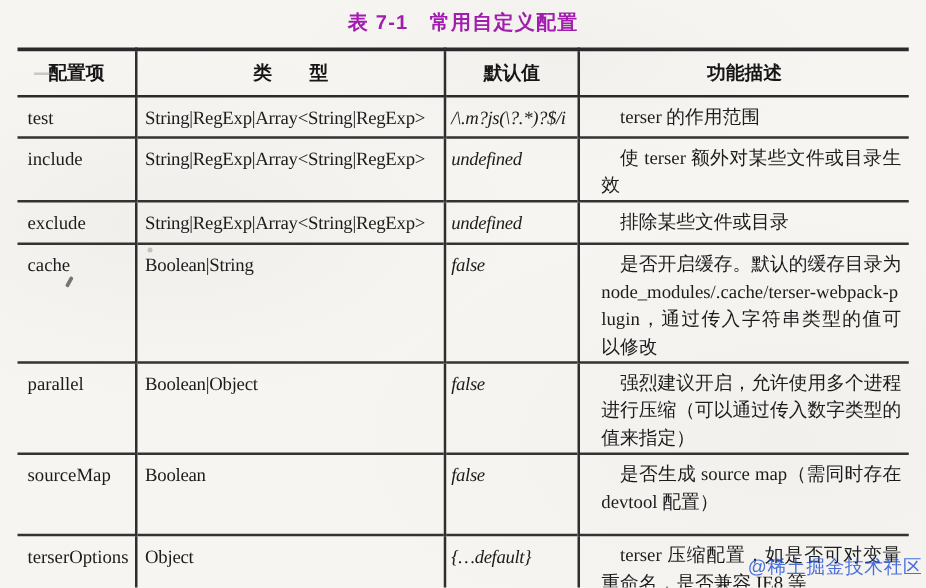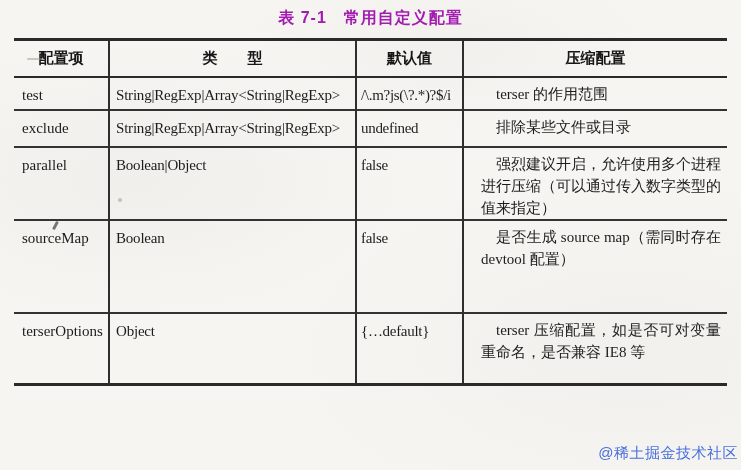--- a/index.html
+++ b/index.html
@@ -78,21 +78,21 @@
   tbody tr:nth-child(1){ height: 33px; }
   tbody tr:nth-child(2){ height: 37px; }
   tbody tr:nth-child(3){ height: 34px; }
   tbody tr:nth-child(4){ height: 93px; }
   tbody tr:nth-child(5){ height: 72px; }
   tbody tr:nth-child(6){ height: 65px; }
   tbody tr:nth-child(7){ height: 57px; }
 
   td.c-opt  { padding: 7px 2px 0 8px;  line-height: 20px; }
   td.c-type { padding: 7px 2px 0 6px;  line-height: 20px; white-space: nowrap; letter-spacing: -0.2px; }
-  td.c-def  { padding: 7px 19px 0 4px;  line-height: 20px; white-space: nowrap; letter-spacing: -0.3px; }
+  td.c-def  { padding: 7px 19px 0 4px;  line-height: 20px; white-space: nowrap; letter-spacing: -0.3px; font-style: italic; }
   td.c-desc {
     padding: 5px 6px 0 17px;
     line-height: 22px;
     text-align: justify;
     text-indent: 1em;
     overflow-wrap: anywhere;
     word-break: break-all;
   }
 
   .watermark {
@@ -149,37 +149,49 @@
     <col style="width:95px">
     <col style="width:247px">
     <col style="width:107px">
     <col style="width:264px">
   </colgroup>
   <thead>
     <tr>
       <th>配置项</th>
       <th>类　　型</th>
       <th>默认值</th>
-      <th>压缩配置</th>
+      <th>功能描述</th>
     </tr>
   </thead>
   <tbody>
     <tr>
       <td class="c-opt">test</td>
       <td class="c-type">String|RegExp|Array&lt;String|RegExp&gt;</td>
       <td class="c-def">/\.m?js(\?.*)?$/i</td>
       <td class="c-desc">terser 的作用范围</td>
     </tr>
     <tr>
+      <td class="c-opt">include</td>
+      <td class="c-type">String|RegExp|Array&lt;String|RegExp&gt;</td>
+      <td class="c-def">undefined</td>
+      <td class="c-desc">使 terser 额外对某些文件或目录生效</td>
+    </tr>
+    <tr>
       <td class="c-opt">exclude</td>
       <td class="c-type">String|RegExp|Array&lt;String|RegExp&gt;</td>
       <td class="c-def">undefined</td>
       <td class="c-desc">排除某些文件或目录</td>
     </tr>
     <tr>
+      <td class="c-opt">cache</td>
+      <td class="c-type">Boolean|String</td>
+      <td class="c-def">false</td>
+      <td class="c-desc">是否开启缓存。默认的缓存目录为 node_modules/.cache/terser-webpack-plugin，通过传入字符串类型的值可以修改</td>
+    </tr>
+    <tr>
       <td class="c-opt">parallel</td>
       <td class="c-type">Boolean|Object</td>
       <td class="c-def">false</td>
       <td class="c-desc">强烈建议开启，允许使用多个进程进行压缩（可以通过传入数字类型的值来指定）</td>
     </tr>
     <tr>
       <td class="c-opt">sourceMap</td>
       <td class="c-type">Boolean</td>
       <td class="c-def">false</td>
       <td class="c-desc">是否生成 source map（需同时存在 devtool 配置）</td>

